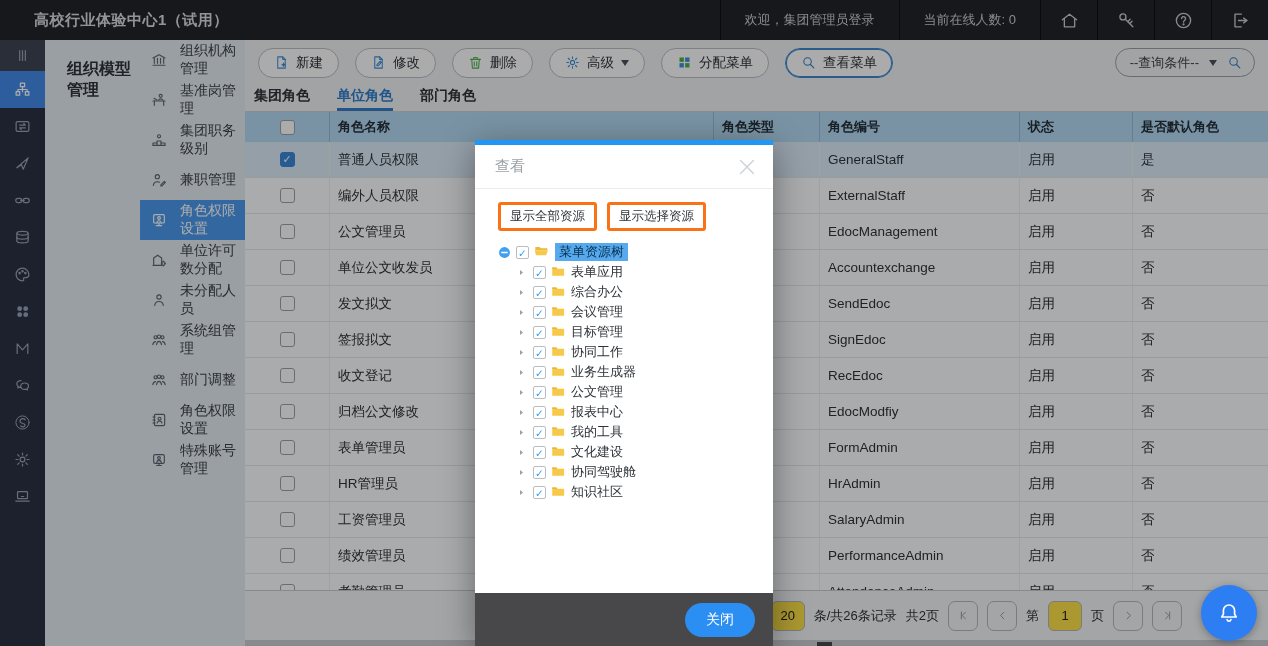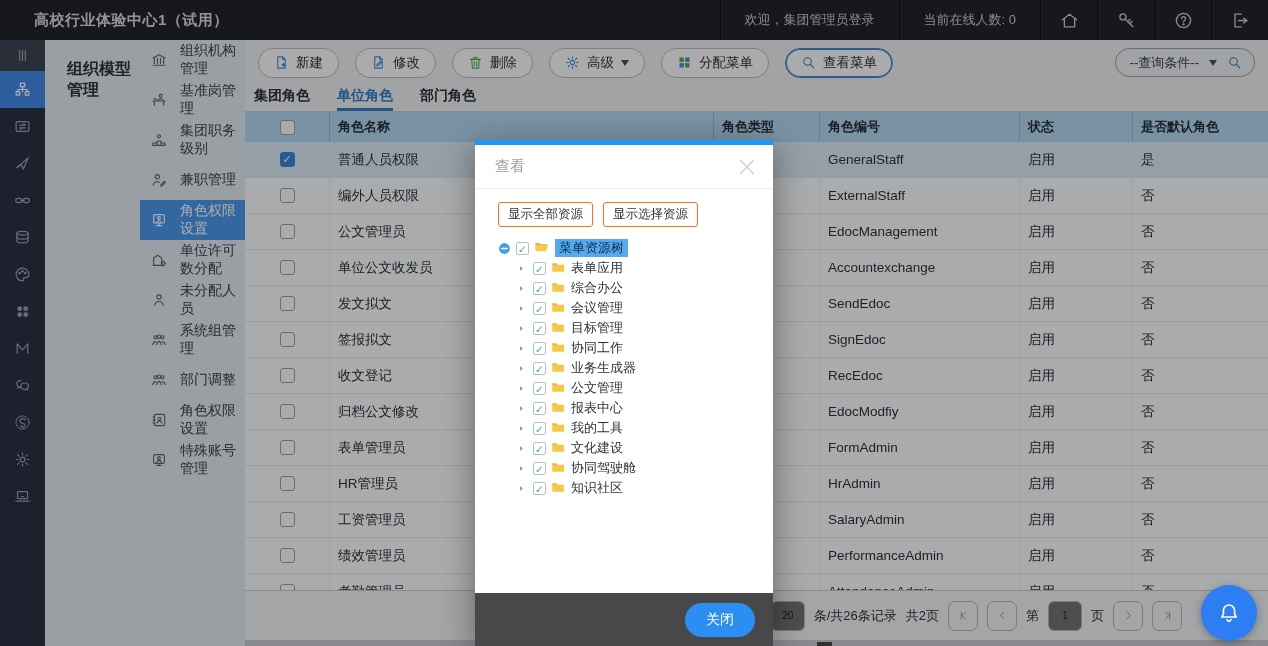--- a/index.html
+++ b/index.html
@@ -48,36 +48,36 @@
   .trow{height:36px;display:flex;align-items:stretch;background:#fafcfe;border-bottom:1px solid #e2e5e8;font-size:13.5px;color:#2e3338;cursor:pointer}
   .trow.selected{background:#dcebf8}
   .td{display:flex;align-items:center;padding-left:8px;border-right:1px solid #eaedf0;overflow:hidden;white-space:nowrap}
   .c0{width:85px;justify-content:center;padding-left:0}
   .c1{width:384px}.c2{width:106px}.c3{width:200px}.c4{width:113px}.c5{flex:1;border-right:none}
   .cb{width:15px;height:15px;border:1px solid #9ba1a8;border-radius:3px;background:#fcfdfe;display:grid;place-items:center;font-size:11px;color:#fff;cursor:pointer}
   .cb.checked{background:#3a86d8;border-color:#3a86d8}
 
   
   .pagebar{height:50px;background:#f2f4f6;border-top:1px solid #c8cbcf;display:flex;align-items:center;justify-content:flex-end;gap:9px;padding-right:86px;font-size:13px;color:#2e3338}
-  .numbox{width:34px;height:30px;border:1px solid #b3b6bb;border-radius:6px;background:#737373;display:grid;place-items:center;font-size:10px;color:#222}
+  .numbox{width:34px;height:30px;border:1px solid #b3b6bb;border-radius:6px;background:#fde047;display:grid;place-items:center;font-size:13px;color:#222}
   .navbtn{width:30px;height:30px;border:1px solid #b3b6bb;border-radius:7px;display:grid;place-items:center;color:#8d9197;background:transparent;cursor:pointer}
   .strip{height:6px;background:#c9ccd0;position:relative}
   .strip .m1{position:absolute;left:505px;top:1px;width:0;height:0;border:4px solid transparent;border-bottom:5px solid #4a4d51}
   .strip .m2{position:absolute;left:572px;top:2px;width:15px;height:4px;background:#44474b}
 
   
   .overlay{position:absolute;inset:0;background:rgba(0,0,0,.32);z-index:40}
   .modal{position:absolute;left:475px;top:140px;width:298px;height:506px;background:#fff;z-index:50;display:flex;flex-direction:column;box-shadow:0 8px 32px rgba(0,0,0,.4)}
   .modal-accent{height:5px;background:#2196f3}
   .modal-head{height:44px;display:flex;align-items:center;justify-content:space-between;padding:0 15px 0 20px;border-bottom:1px solid #ececec}
   .modal-title{font-size:15px;color:#9aa0a6}
   .modal-close{display:flex;color:#cfd2d6;cursor:pointer}
   .modal-body{flex:1;padding:13px 8px 0 23px;overflow:hidden}
   .fbtns{display:flex;gap:10px}
-  .fbtn{border:1px solid #f97316;border-radius:3px;background:#fff;padding:3px 9px;font-size:12.5px;color:#2e3338;cursor:pointer;white-space:nowrap}
+  .fbtn{border:3px solid #f97316;border-radius:3px;background:#fff;padding:3px 9px;font-size:12.5px;color:#2e3338;cursor:pointer;white-space:nowrap}
   .tree{margin-top:11px;font-size:13px;color:#2e3338}
   .tnode{height:20px;display:flex;align-items:center;gap:5px}
   .tnode.child{padding-left:17px}
   .tgl{width:13px;display:flex;justify-content:center;align-items:center;cursor:pointer}
   .tcb{width:13px;height:13px;border:1px solid #b9bdc2;border-radius:2px;background:#fff;display:grid;place-items:center;font-size:10.5px;font-weight:bold;color:#2e9df7;cursor:pointer}
   .tlabel{cursor:pointer}
   .tlabel.root{background:#57a9ee;color:#07314f;padding:0 4px}
   .modal-foot{height:53px;background:#48484a;display:flex;align-items:center;justify-content:flex-end;padding-right:18px}
   .close-btn{width:70px;height:34px;border:none;border-radius:17px;background:#2b8ef3;color:#fff;font-size:14px;cursor:pointer;font-family:inherit}
 

